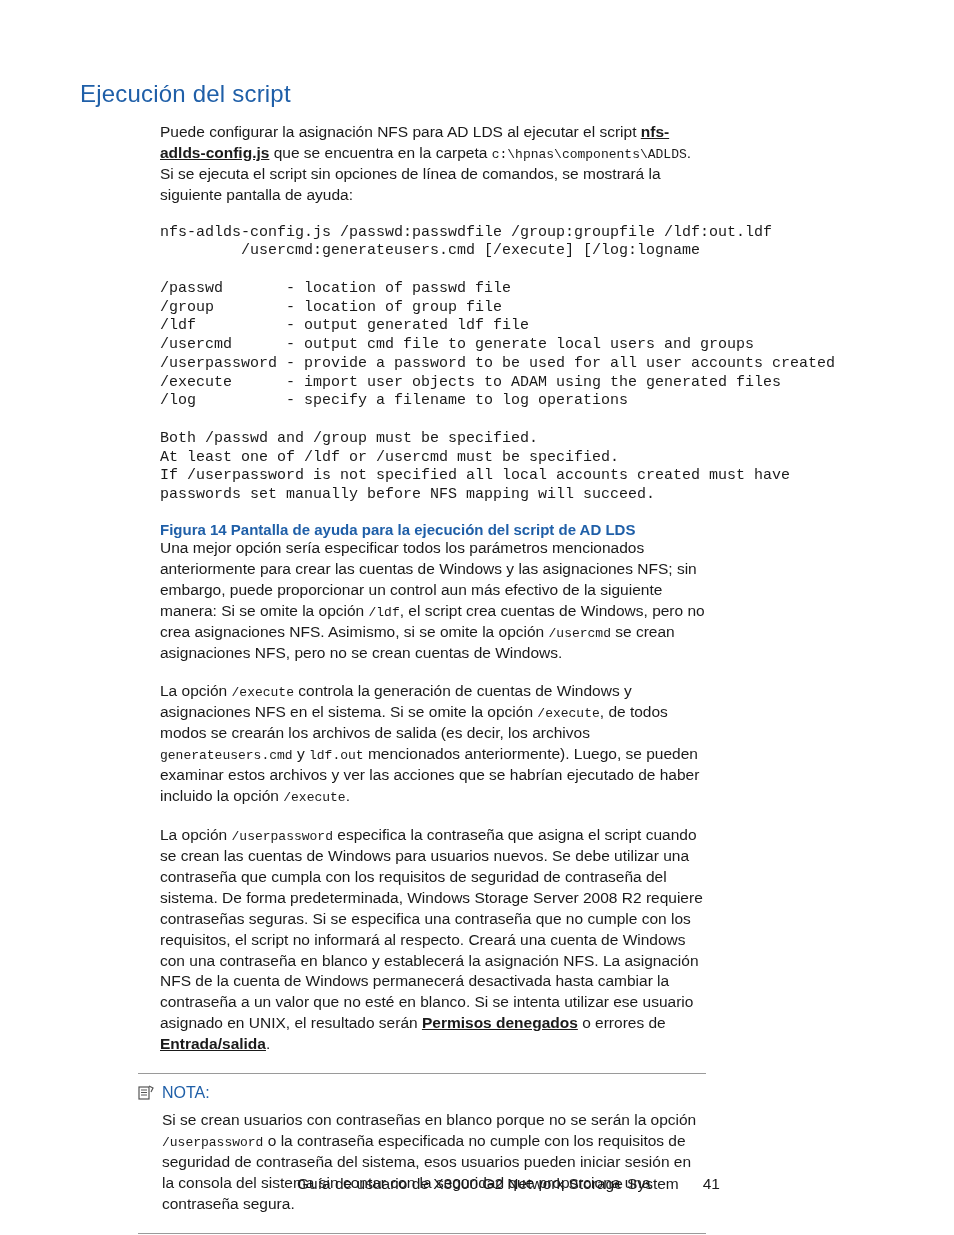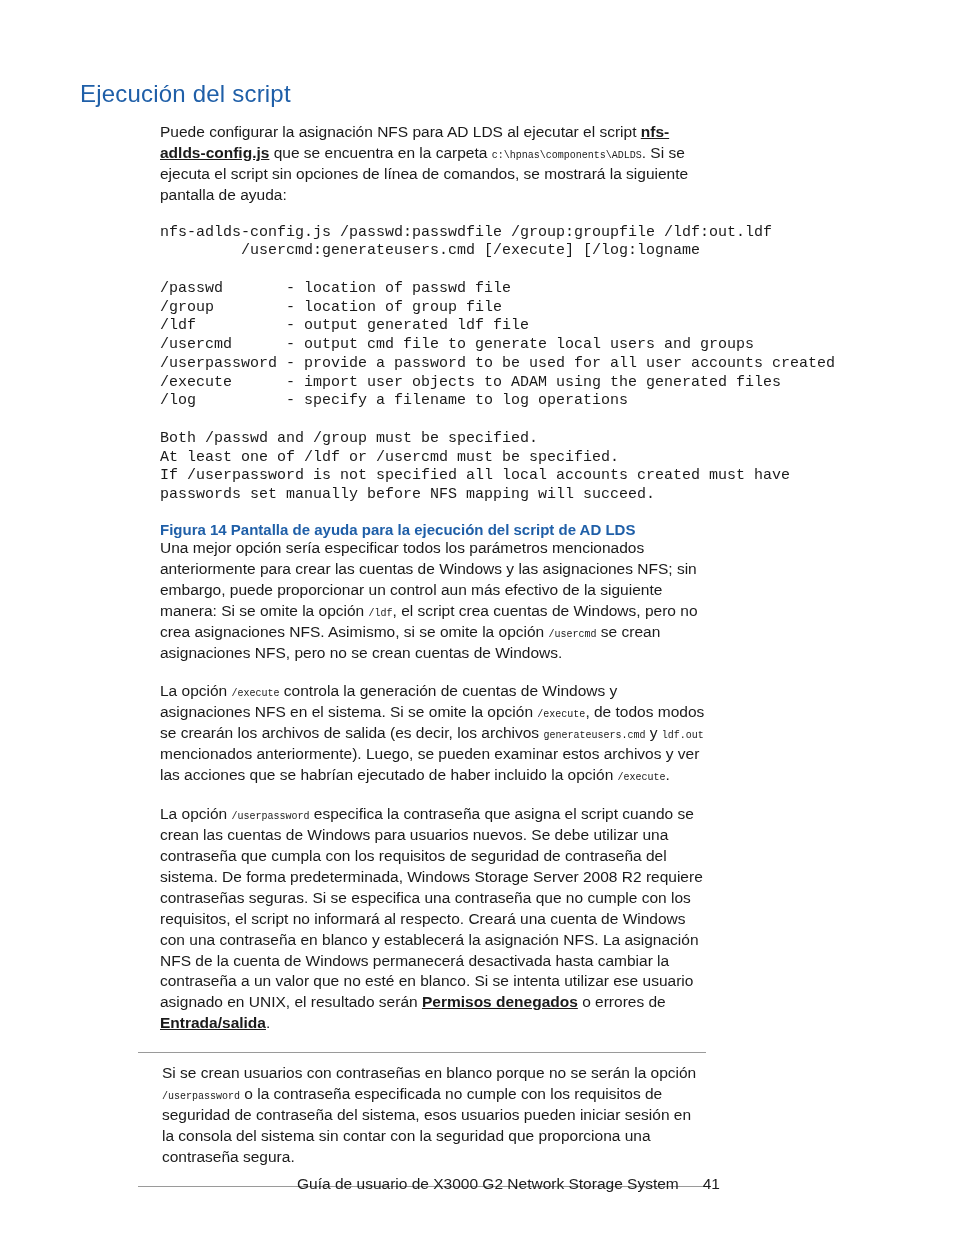--- a/index.html
+++ b/index.html
@@ -29,21 +29,21 @@
   }
   .body-text {
     font-size: 15.5px;
     line-height: 1.35;
     margin: 0 0 18px 0;
     padding-left: 80px;
   }
   .body-text.first { margin-top: 0; }
   .mono {
     font-family: "Courier New", Courier, monospace;
-    font-size: 10px;
+    font-size: 13px;
   }
   .bold { font-weight: 700; text-decoration: underline; }
   .codeblock {
     font-family: "Courier New", Courier, monospace;
     font-size: 15px;
     white-space: pre;
     line-height: 1.25;
     margin: 8px 0 16px 0;
     padding-left: 80px;
   }
@@ -122,20 +122,32 @@
 
   <p class="body-text">
     <span>La opción </span><span class="mono">/execute</span><span> controla la generación de cuentas de Windows y asignaciones NFS en el sistema. Si se omite la opción </span><span class="mono">/execute</span><span>, de todos modos se crearán los archivos de salida (es decir, los archivos </span><span class="mono">generateusers.cmd</span><span> y </span><span class="mono">ldf.out</span><span> mencionados anteriormente). Luego, se pueden examinar estos archivos y ver las acciones que se habrían ejecutado de haber incluido la opción </span><span class="mono">/execute</span><span>.</span>
   </p>
 
   <p class="body-text">
     <span>La opción </span><span class="mono">/userpassword</span><span> especifica la contraseña que asigna el script cuando se crean las cuentas de Windows para usuarios nuevos. Se debe utilizar una contraseña que cumpla con los requisitos de seguridad de contraseña del sistema. De forma predeterminada, Windows Storage Server 2008 R2 requiere contraseñas seguras. Si se especifica una contraseña que no cumple con los requisitos, el script no informará al respecto. Creará una cuenta de Windows con una contraseña en blanco y establecerá la asignación NFS. La asignación NFS de la cuenta de Windows permanecerá desactivada hasta cambiar la contraseña a un valor que no esté en blanco. Si se intenta utilizar ese usuario asignado en UNIX, el resultado serán </span><span class="bold">Permisos denegados</span><span> o errores de </span><span class="bold">Entrada/salida</span><span>.</span>
   </p>
 
   <div class="note-block">
+    <div class="note-header">
+      <span class="note-icon">
+        <svg viewBox="0 0 16 16" width="16" height="16">
+          <rect x="1" y="2" width="10" height="12" fill="none" stroke="#555" stroke-width="1.2"></rect>
+          <line x1="3" y1="5" x2="9" y2="5" stroke="#555" stroke-width="1"></line>
+          <line x1="3" y1="7.5" x2="9" y2="7.5" stroke="#555" stroke-width="1"></line>
+          <line x1="3" y1="10" x2="9" y2="10" stroke="#555" stroke-width="1"></line>
+          <path d="M11 1 L15 3 L13 7" fill="none" stroke="#555" stroke-width="1.2"></path>
+        </svg>
+      </span>
+      <span>NOTA:</span>
+    </div>
     <div class="note-body">
       <span>Si se crean usuarios con contraseñas en blanco porque no se serán la opción </span><span class="mono">/userpassword</span><span> o la contraseña especificada no cumple con los requisitos de seguridad de contraseña del sistema, esos usuarios pueden iniciar sesión en la consola del sistema sin contar con la seguridad que proporciona una contraseña segura.</span>
     </div>
   </div>
 
   <div class="footer">
     <span>Guía de usuario de X3000 G2 Network Storage System</span><span class="pg">41</span>
   </div>
 
 </div>

